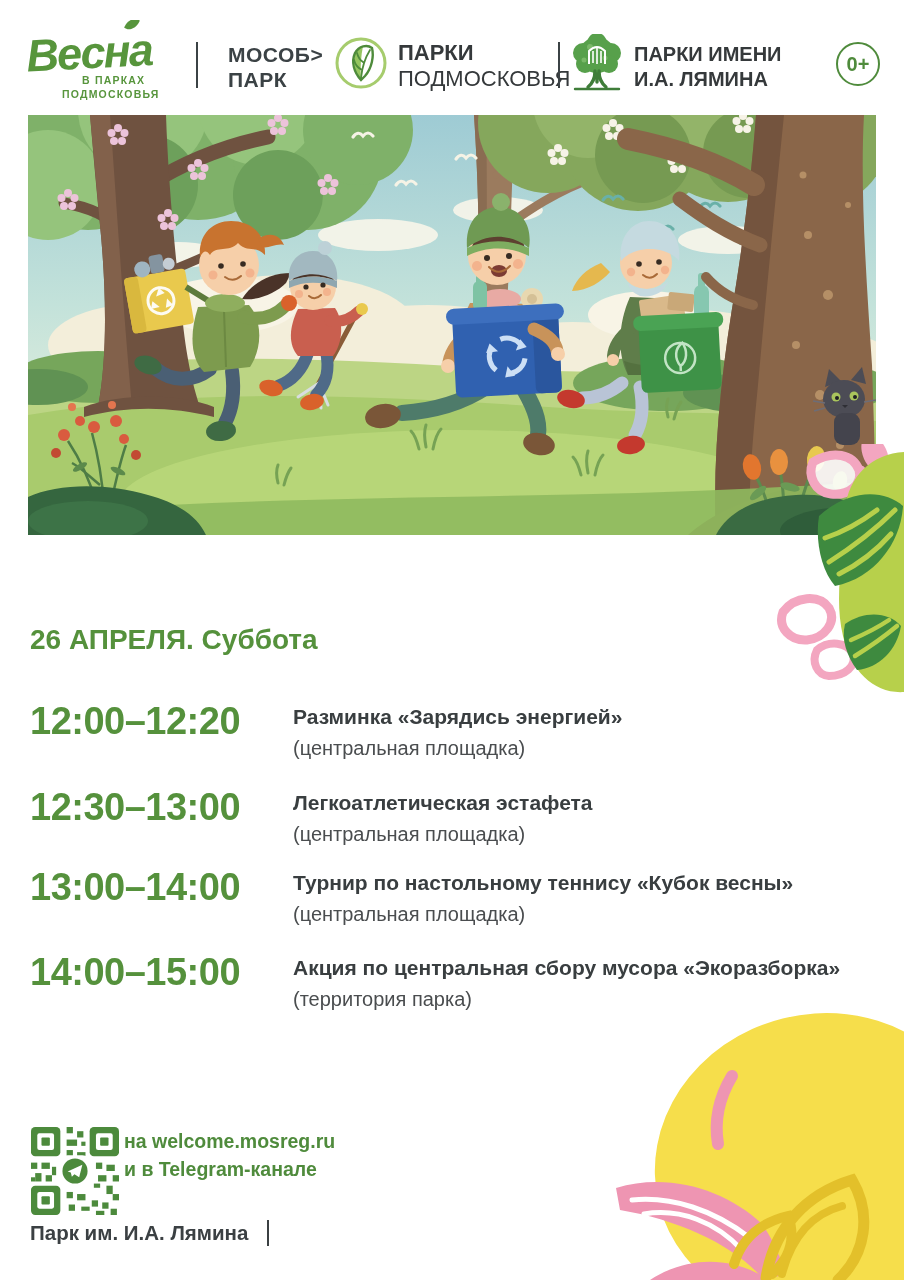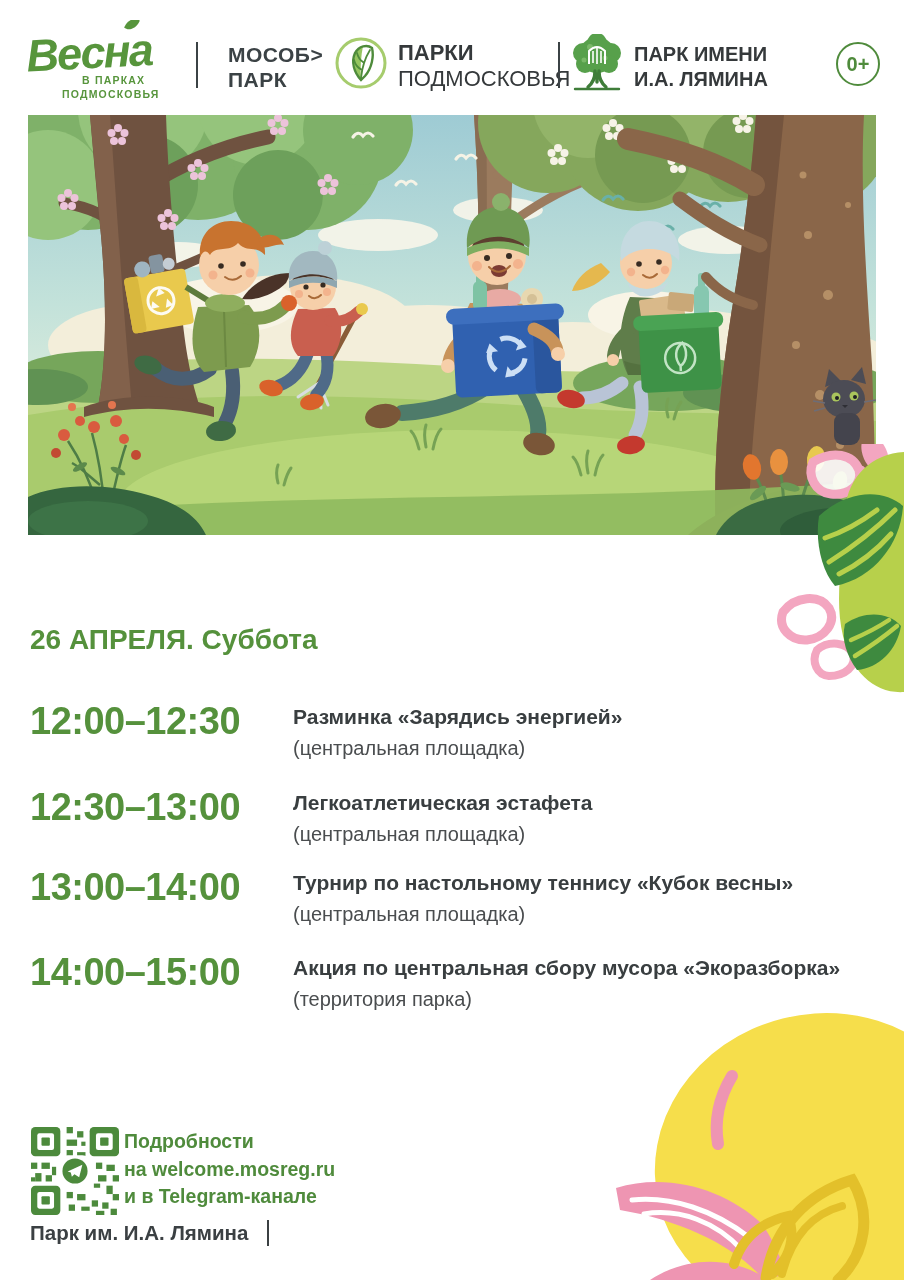--- a/index.html
+++ b/index.html
@@ -88,21 +88,21 @@
           <circle cx="35" cy="24" r="2.5"></circle>
           <circle cx="14" cy="26" r="2.5"></circle>
       </g>
       <path d="M19,30 V17 Q27,9 35,17 V30" fill="none" stroke="#ffffff" stroke-width="2"></path>
       <path d="M23,17 V29 M27,14 V30 M31,17 V29" stroke="#ffffff" stroke-width="1.6"></path>
       <path d="M25,37 C25,44 23,49 18,53 M29,37 C29,44 31,49 36,53 M27,40 V48" stroke="#3F7D39" stroke-width="3.4" fill="none" stroke-linecap="round"></path>
       <line x1="5" y1="55" x2="49" y2="55" stroke="#3F7D39" stroke-width="2.4" stroke-linecap="round"></line>
     </svg>
 
     <div class="lyamin-text">
-      <div>ПАРК ИМЕНИ</div>
+      <div>ПАРКИ ИМЕНИ</div>
       <div>И.А. ЛЯМИНА</div>
     </div>
 
     <div class="age-badge">0+</div>
   </div>
 
   <svg class="illus" viewBox="0 0 848 420">
     <defs>
       <linearGradient id="sky" x1="0" y1="0" x2="0" y2="1">
         <stop offset="0" stop-color="#9ECBD4"></stop>
@@ -465,21 +465,21 @@
     <g stroke="#B7D04B" stroke-width="4.5" fill="none" stroke-linecap="round">
       <path d="M80,212 C96,202 110,192 122,182"></path>
         <path d="M76,196 C90,190 102,184 114,176"></path>
     </g>
   </svg>
 
   <div class="ev-date">26 АПРЕЛЯ. Суббота</div>
 
   <div>
     <div class="srow">
-      <div class="stime">12:00–12:30</div>
+      <div class="stime">12:00–12:20</div>
       <div class="sname">Разминка «Зарядись энергией»</div>
       <div class="sloc">(центральная площадка)</div>
     </div>
     <div class="srow">
       <div class="stime">12:30–13:00</div>
       <div class="sname">Легкоатлетическая эстафета</div>
       <div class="sloc">(центральная площадка)</div>
     </div>
     <div class="srow">
       <div class="stime">13:00–14:00</div>
@@ -535,21 +535,20 @@
       <rect x="10" y="10" width="8" height="8" rx="1"></rect>
         <rect x="66" y="10" width="8" height="8" rx="1"></rect>
       <rect x="10" y="66" width="8" height="8" rx="1"></rect>
     </g>
     <rect x="27" y="27" width="30" height="30" rx="8" fill="#ffffff"></rect>
     <circle cx="42" cy="42" r="12" fill="#4C8A3C"></circle>
     <path d="M35,42.5 l14,-6.5 -3,12 -4.5,-3 -2.5,2.5 -1,-4 z" fill="#ffffff"></path>
   </svg>
 
   <div class="details">
-    <div>Подробности</div>
     <div>на welcome.mosreg.ru</div>
     <div>и в Telegram-канале</div>
   </div>
 
   <div class="footer">
     <span>Парк им. И.А. Лямина</span>
     <span class="bar"></span>
   </div>
 
   <svg class="decor-bottom" viewBox="0 0 290 268">

